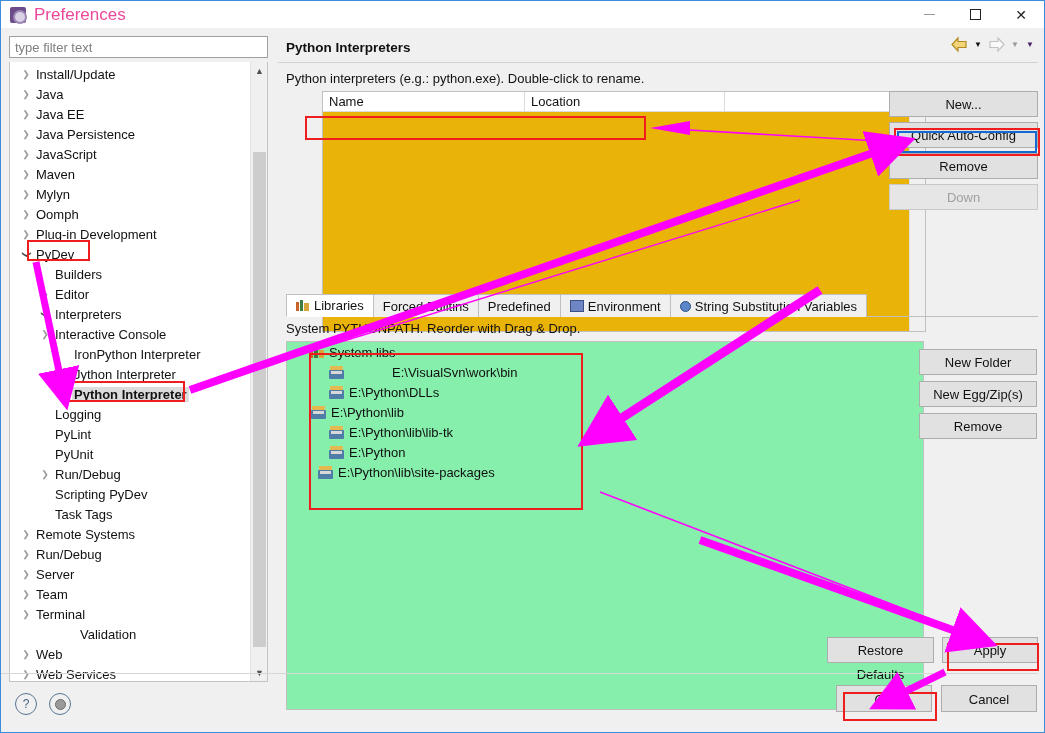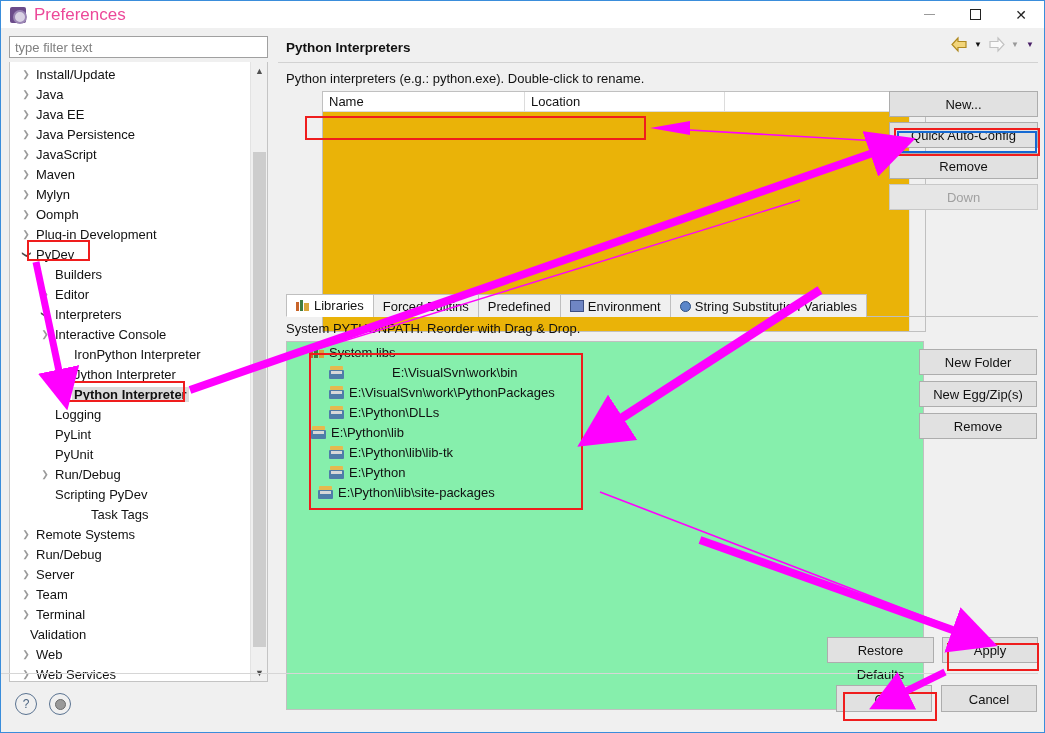--- a/index.html
+++ b/index.html
@@ -283,21 +283,21 @@
             <span class="lbl">PyUnit</span>
           </div>
           <div class="trow" style="padding-left: 27px;">
             <span class="arrow">❯</span>
             <span class="lbl">Run/Debug</span>
           </div>
           <div class="trow" style="padding-left: 27px;">
             <span class="arrow"></span>
             <span class="lbl">Scripting PyDev</span>
           </div>
-          <div class="trow" style="padding-left: 27px; margin-left: 36px;">
+          <div class="trow" style="padding-left: 27px;">
             <span class="arrow"></span>
             <span class="lbl">Task Tags</span>
           </div>
           <div class="trow" style="padding-left: 8px;">
             <span class="arrow">❯</span>
             <span class="lbl">Remote Systems</span>
           </div>
           <div class="trow" style="padding-left: 8px;">
             <span class="arrow">❯</span>
             <span class="lbl">Run/Debug</span>
@@ -307,21 +307,21 @@
             <span class="lbl">Server</span>
           </div>
           <div class="trow" style="padding-left: 8px;">
             <span class="arrow">❯</span>
             <span class="lbl">Team</span>
           </div>
           <div class="trow" style="padding-left: 8px;">
             <span class="arrow">❯</span>
             <span class="lbl">Terminal</span>
           </div>
-          <div class="trow" style="padding-left: 2px;">
+          <div class="trow" style="padding-left: 8px; margin-left: 44px;">
             <span class="arrow"></span>
             <span class="lbl">Validation</span>
           </div>
           <div class="trow" style="padding-left: 8px;">
             <span class="arrow">❯</span>
             <span class="lbl">Web</span>
           </div>
           <div class="trow" style="padding-left: 8px;">
             <span class="arrow">❯</span>
             <span class="lbl">Web Services</span>
@@ -411,28 +411,20 @@
           <span>System libs</span>
         </div>
         <div id="libitems">
             <div class="lrow" style="padding-left: 42px; gap: 43px;">
               <span class="folderico">
                 <i class="top"></i>
                 <i class="bot"></i>
                 <i class="bk"></i>
               </span>
               <span>E:\VisualSvn\work\bin</span>
-            </div>
-            <div class="lrow" style="padding-left: 42px;">
-              <span class="folderico">
-                <i class="top"></i>
-                <i class="bot"></i>
-                <i class="bk"></i>
-              </span>
-              <span>E:\VisualSvn\work\PythonPackages</span>
             </div>
             <div class="lrow" style="padding-left: 42px;">
               <span class="folderico">
                 <i class="top"></i>
                 <i class="bot"></i>
                 <i class="bk"></i>
               </span>
               <span>E:\Python\DLLs</span>
             </div>
             <div class="lrow" style="padding-left: 24px;">

